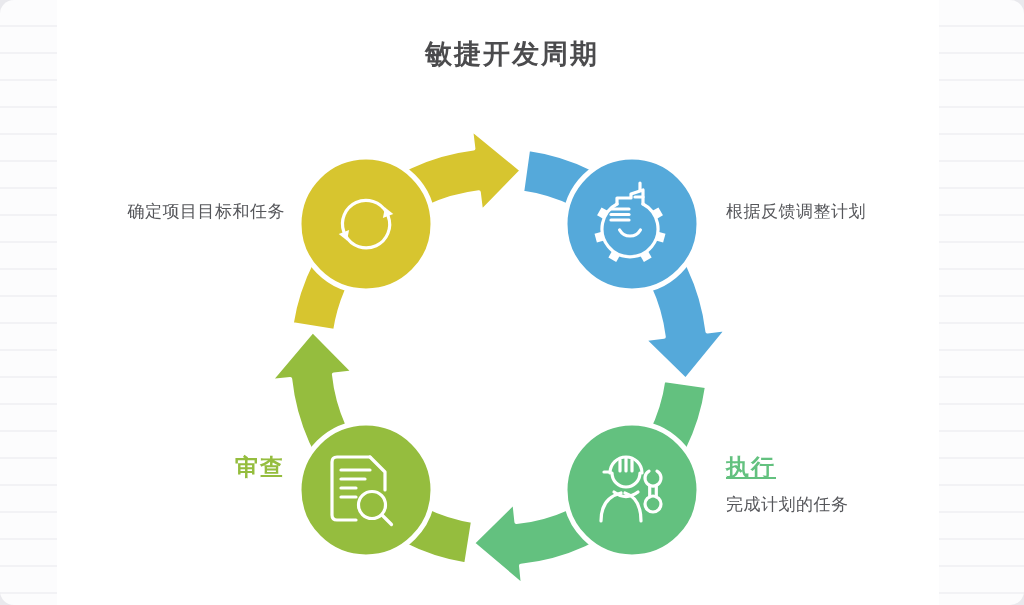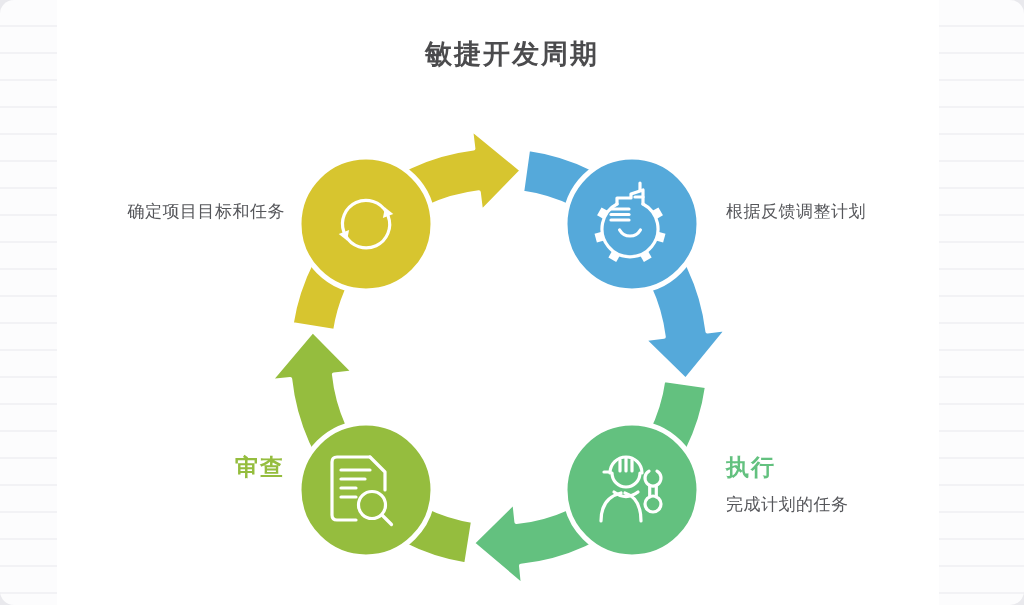--- a/index.html
+++ b/index.html
@@ -103,20 +103,20 @@
 
   <div class="stage-text align-right" style="top:189px; right:739px;">
     <div class="stage-desc">确定项目目标和任务</div>
   </div>
 
   <div class="stage-text align-left" style="top:189px; left:726px;">
     <div class="stage-desc">根据反馈调整计划</div>
   </div>
 
   <div class="stage-text align-left" style="top:454px; left:726px;">
-    <div class="stage-label" style="color: rgb(99, 193, 127);">执行</div>
+    <div class="stage-label" style="color: rgb(99, 193, 127); text-decoration: underline;">执行</div>
     <div class="stage-desc">完成计划的任务</div>
   </div>
 
   <div class="stage-text align-right" style="top:454px; right:739px;">
     <div class="stage-label" style="color: rgb(149, 189, 62);">审查</div>
   </div>
 </div>
 
 </body></html>

